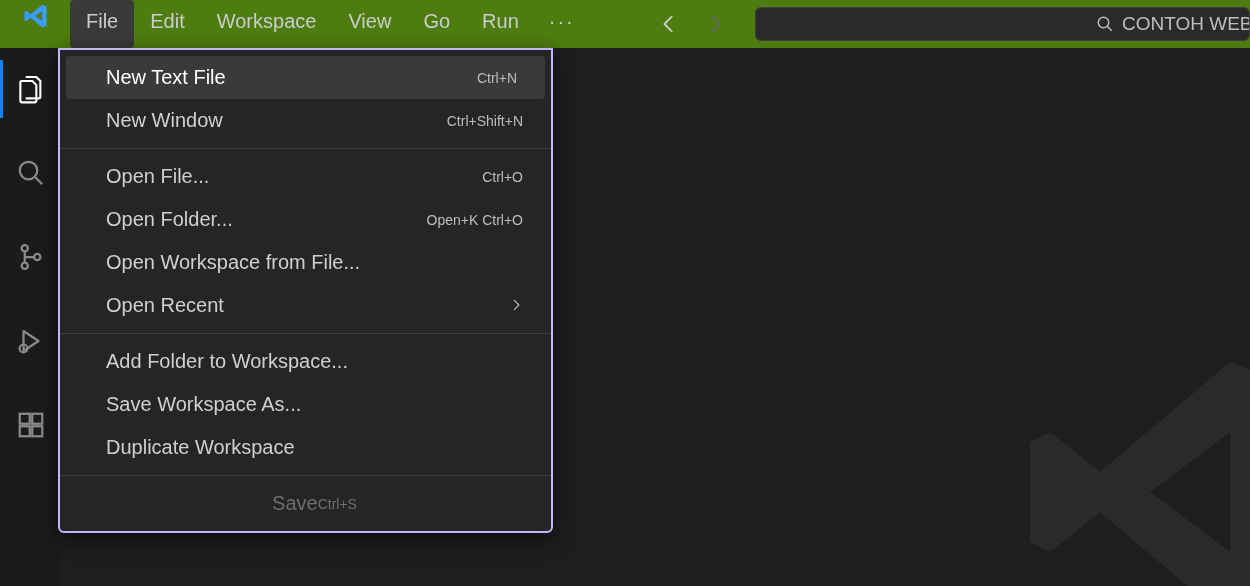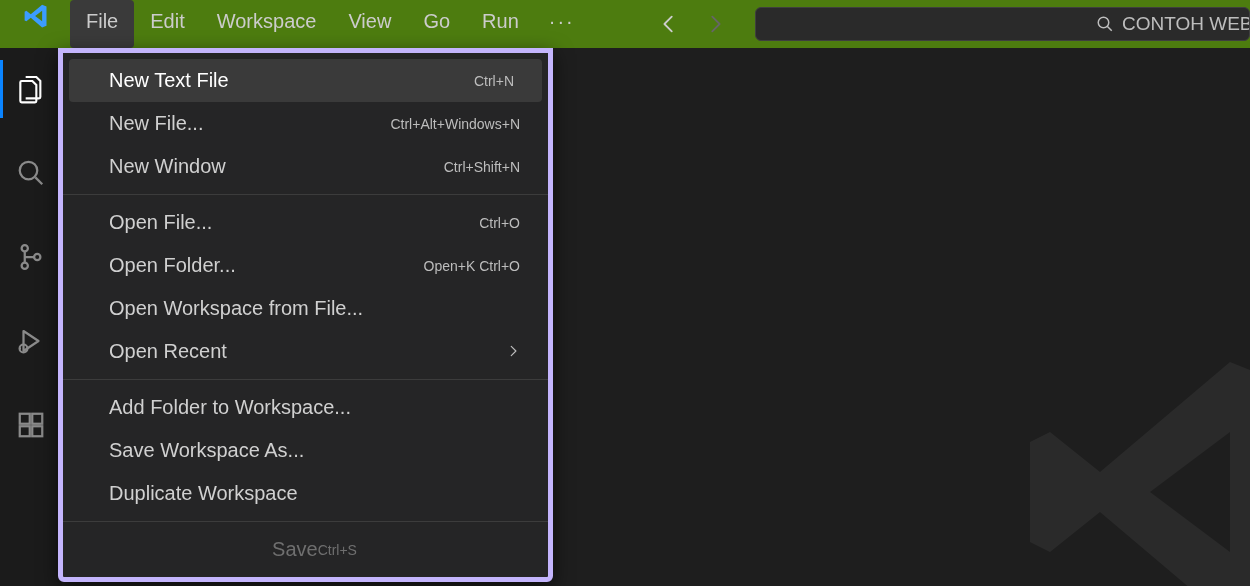--- a/index.html
+++ b/index.html
@@ -96,21 +96,21 @@
     position:absolute; left:0; top:-6px; bottom:-6px;
     width:3px; background:#0a84ff;
   }
 
   
   .dropdown {
     position:absolute;
     left:58px; top:48px;
     width:495px;
     background:#252526;
-    border:5px solid #c4b5fd;
+    border:2px solid #c4b5fd;
     border-radius:0 0 6px 6px;
     box-shadow:0 6px 20px rgba(0,0,0,0.6);
     z-index:10;
     padding:6px 0;
   }
   .drop-item {
     display:flex; justify-content:space-between; align-items:center;
     padding:10px 28px 10px 46px;
     font-size:20px;
     color:#d0d0d0;
@@ -214,24 +214,20 @@
   </div>
 </div>
 
 <div class="dropdown">
 
   <div class="drop-item highlight">
     <span>New Text File</span>
     <span class="shortcut">Ctrl+N</span>
   </div>
   <div class="drop-item">
-    <span>New File...</span>
-    <span class="shortcut">Ctrl+Alt+Windows+N</span>
-  </div>
-  <div class="drop-item">
     <span>New Window</span>
     <span class="shortcut">Ctrl+Shift+N</span>
   </div>
 
   <div class="drop-sep"></div>
 
   <div class="drop-item">
     <span>Open File...</span>
     <span class="shortcut">Ctrl+O</span>
   </div>

